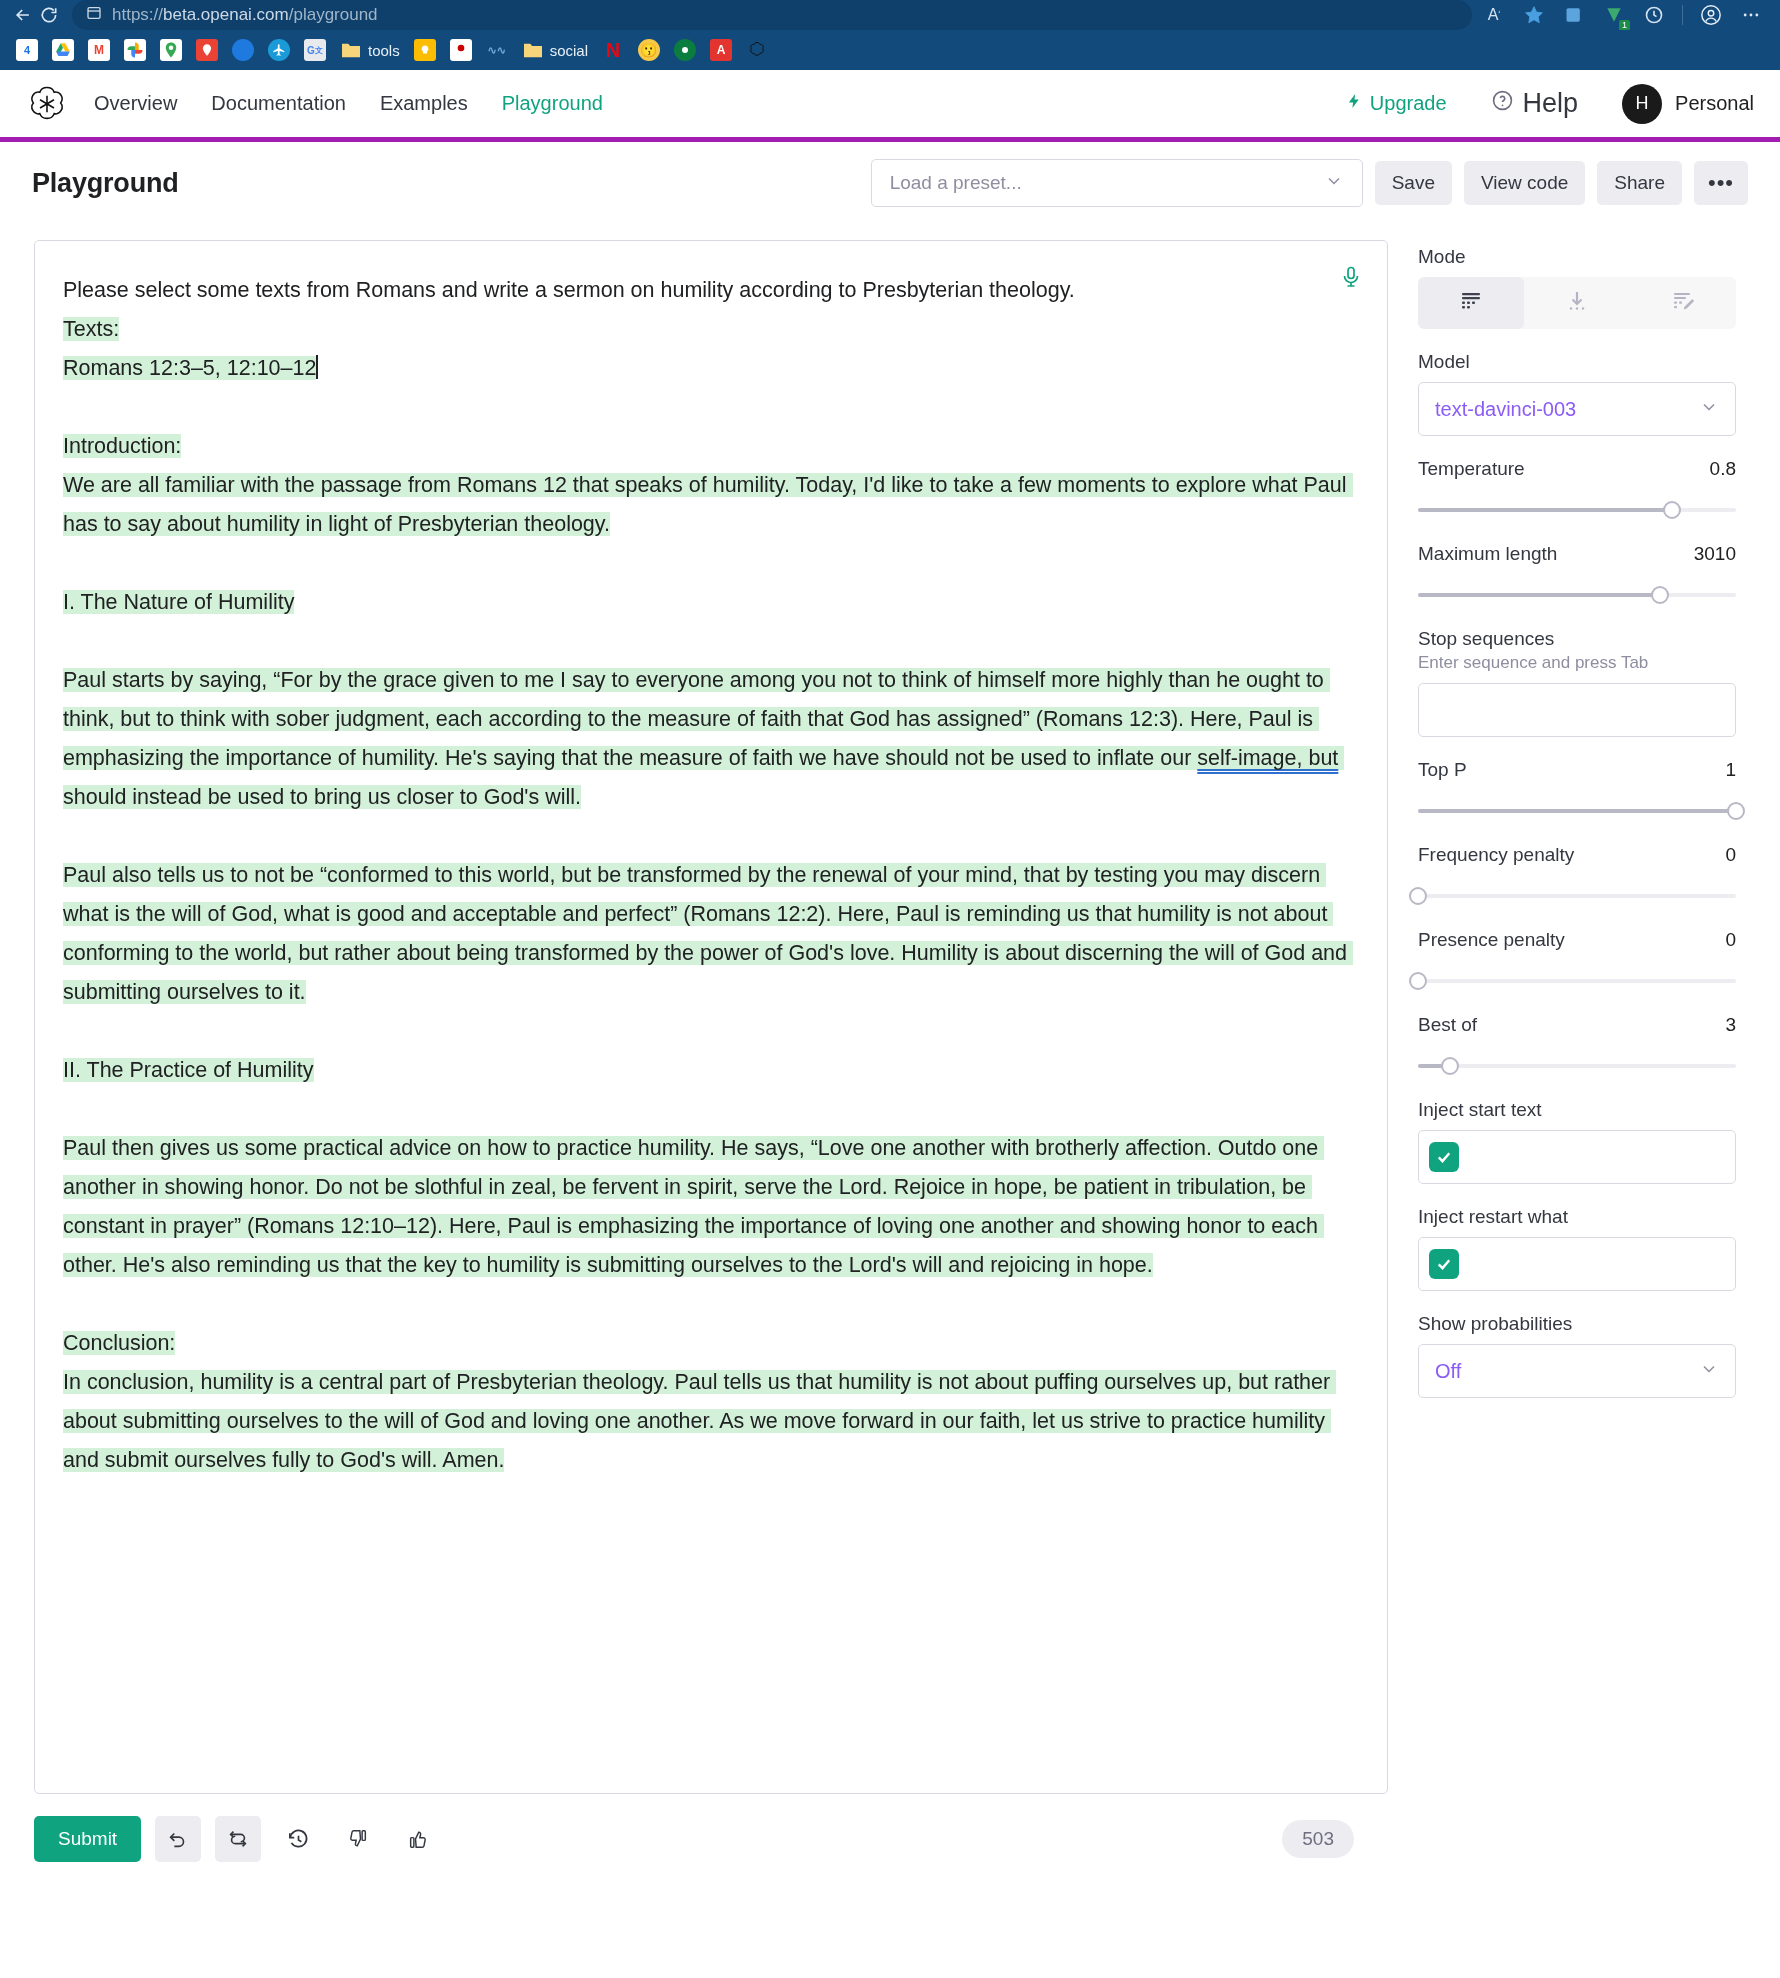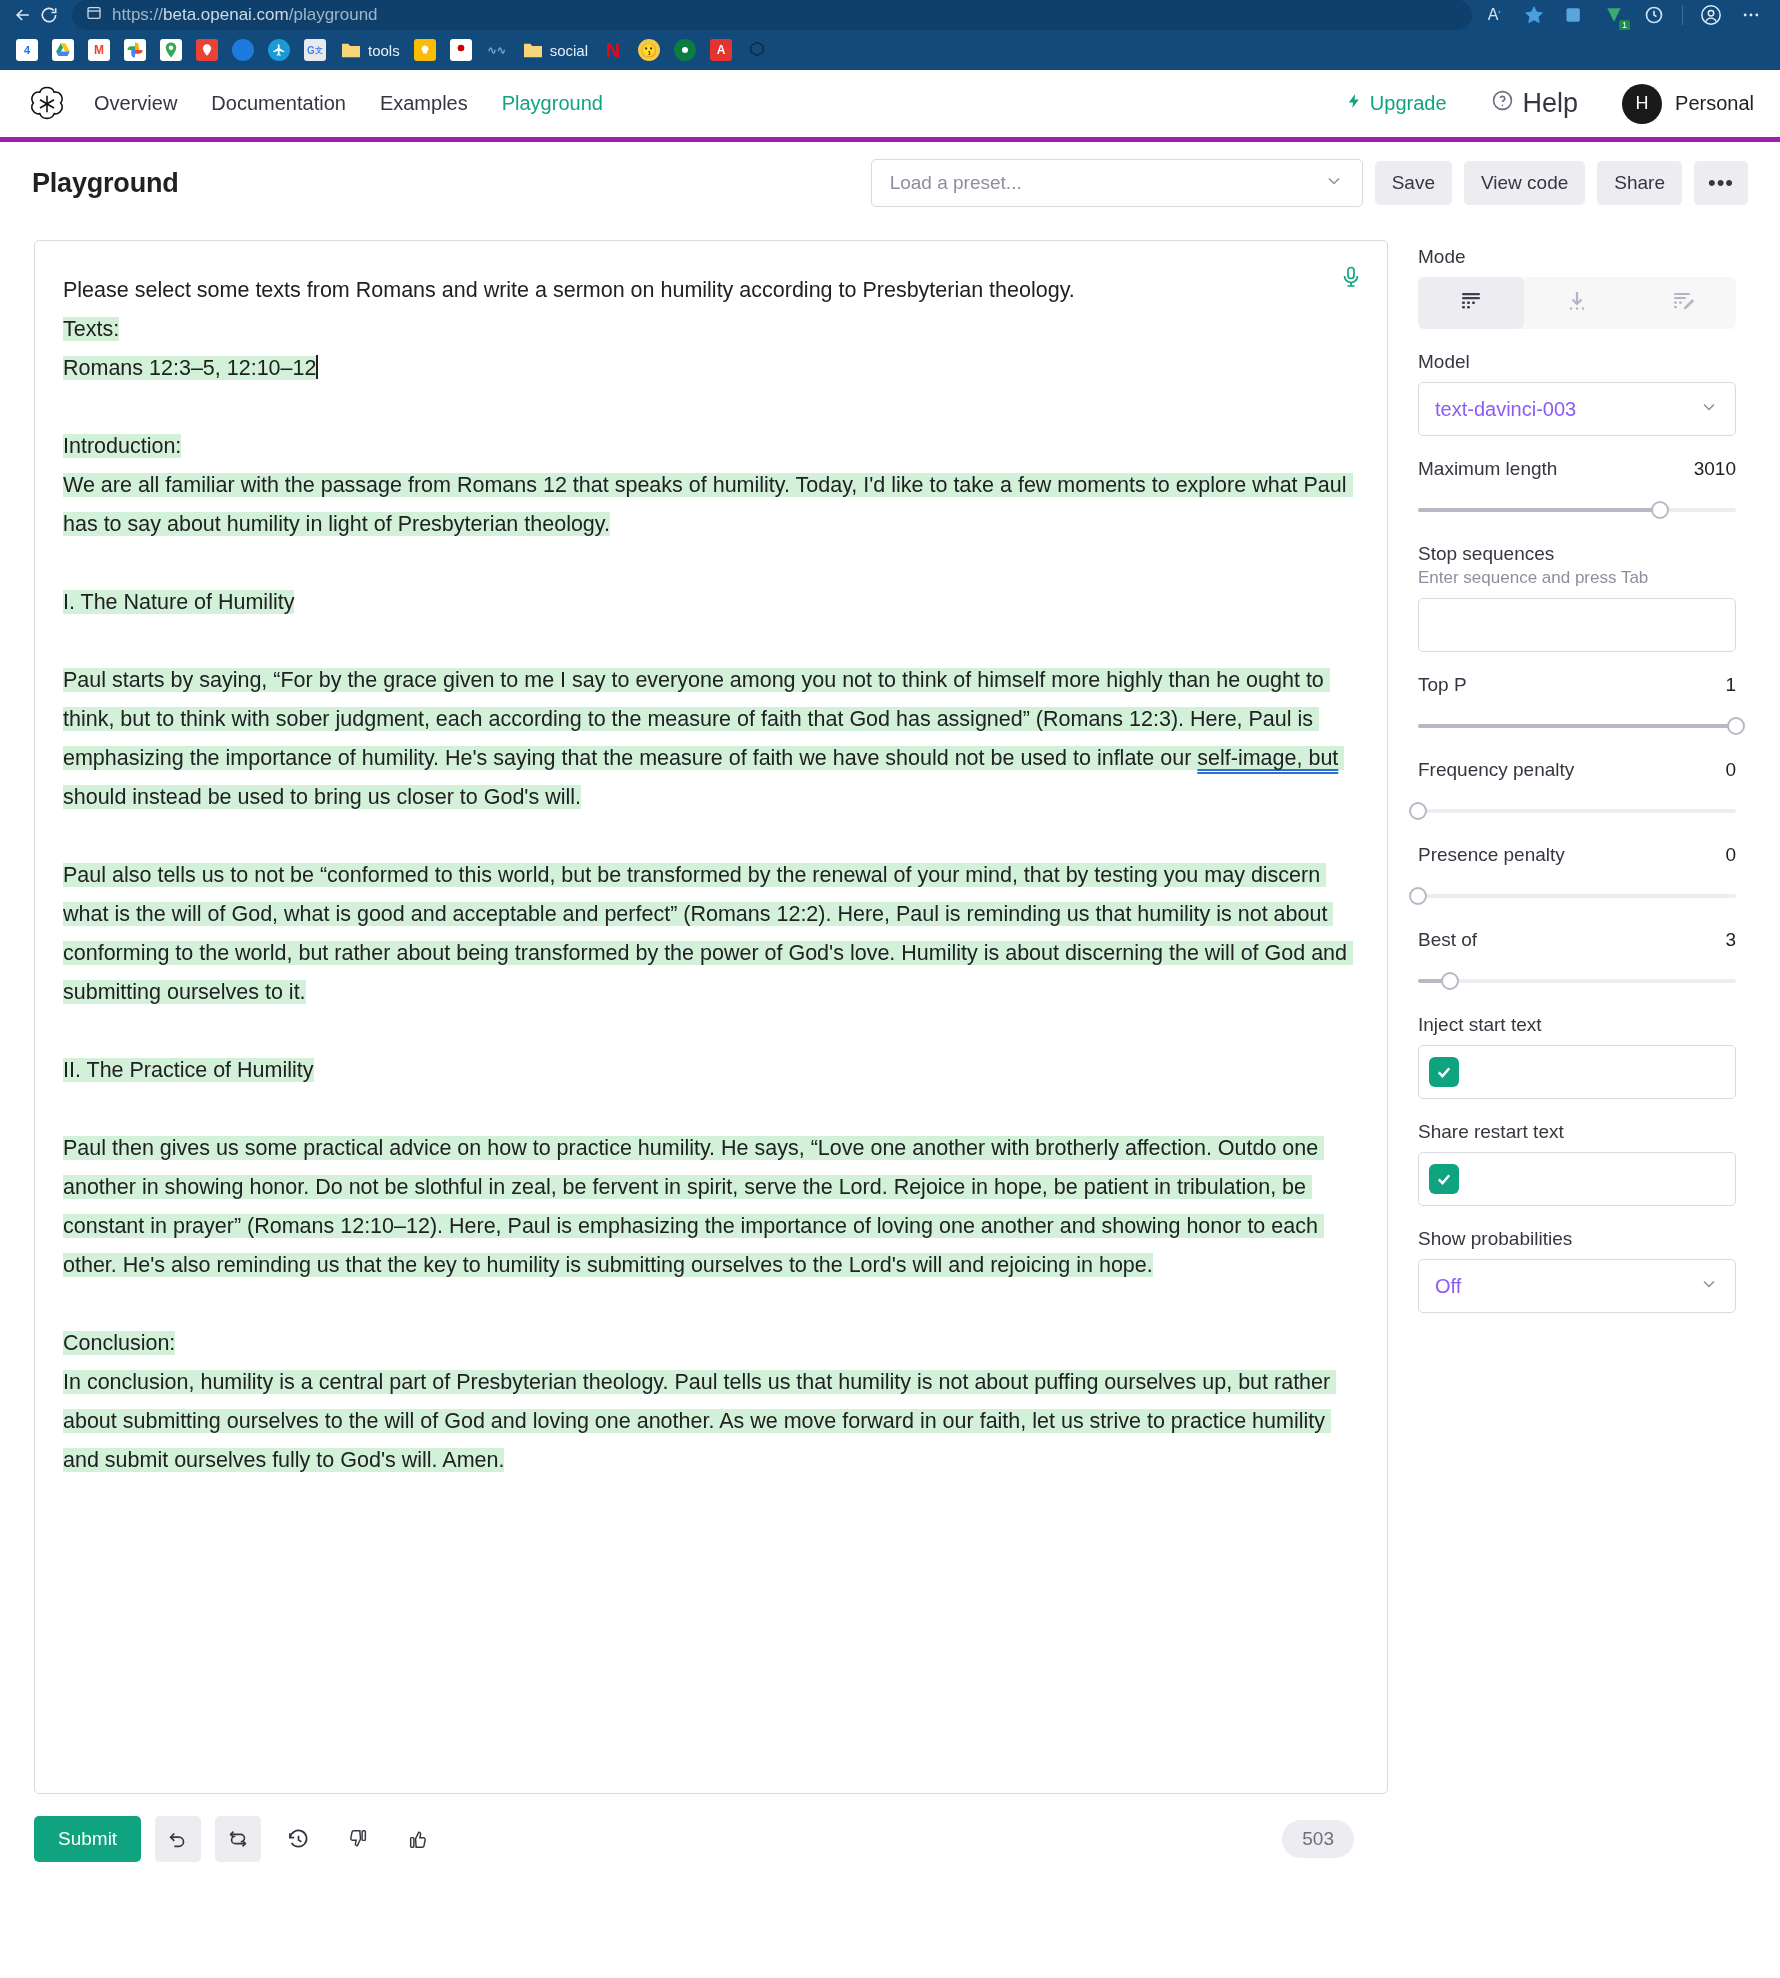--- a/index.html
+++ b/index.html
@@ -480,20 +480,31 @@
       <div class="select-box">
         <span>text-davinci-003</span>
         <span class="chev">
           <svg width="20" height="20" viewBox="0 0 24 24" fill="none" stroke="currentColor" stroke-width="1.8">
               <path d="M6 9l6 6 6-6"></path>
             </svg>
         </span>
       </div>
     </div>
 
+    <div class="group">
+      <div class="row">
+        <span class="s-label">Temperature</span>
+        <span class="val">0.8</span>
+      </div>
+      <div class="slider">
+        <div class="track"></div>
+        <div class="fill" style="width: 80%;"></div>
+        <div class="knob" style="left: 80%;"></div>
+      </div>
+    </div>
 
     <div class="group">
       <div class="row">
         <span class="s-label">Maximum length</span>
         <span class="val">3010</span>
       </div>
       <div class="slider">
         <div class="track"></div>
         <div class="fill" style="width: 76%;"></div>
         <div class="knob" style="left: 76%;"></div>
@@ -559,21 +570,21 @@
       <div class="check-field">
         <span class="checkbox">
           <svg width="18" height="18" viewBox="0 0 24 24" fill="none" stroke="#fff" stroke-width="3.2">
               <path d="M5 12.5l5 5L19 7"></path>
             </svg>
         </span>
       </div>
     </div>
 
     <div class="group">
-      <div class="s-label">Share restart text</div>
+      <div class="s-label">Inject restart what</div>
       <div class="check-field">
         <span class="checkbox">
           <svg width="18" height="18" viewBox="0 0 24 24" fill="none" stroke="#fff" stroke-width="3.2">
               <path d="M5 12.5l5 5L19 7"></path>
             </svg>
         </span>
       </div>
     </div>
 
     <div class="group">

